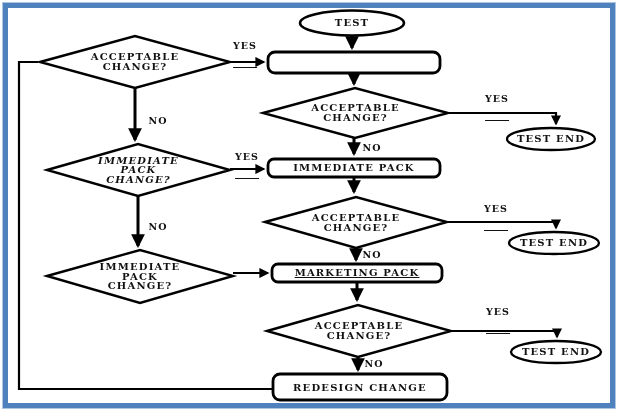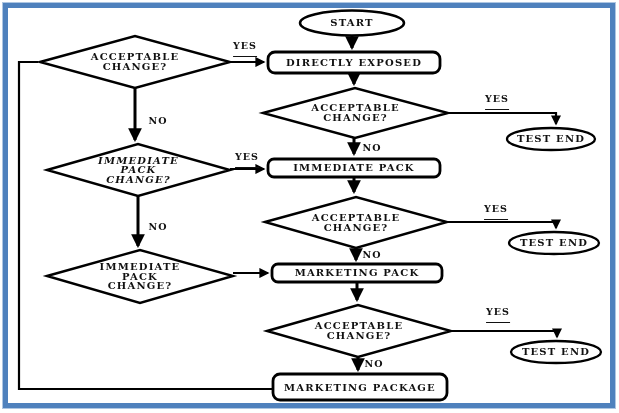--- a/index.html
+++ b/index.html
@@ -34,21 +34,21 @@
   .lbl.small{font-size:10px;line-height:9.5px;}
   .edge-lbl{
     position:absolute;
     font-weight:700;
     font-size:9.5px;
     letter-spacing:1px;
     color:#111;
     transform:translateX(-50%);
     white-space:nowrap;
   }
-  .edge-lbl.yes span{border-bottom:1.5px solid #111;padding-bottom:5px;}
+  .edge-lbl.yes span{border-bottom:1.5px solid #111;padding-bottom:16px;}
 </style>
 </head>
 <body>
 
 <div id="stage">
 
   <svg class="flow" width="619" height="413" viewBox="0 0 619 413">
     <defs>
       <marker id="arr" viewBox="0 0 10 10" refX="8.5" refY="5" markerWidth="4.6" markerHeight="4.6" orient="auto-start-reverse">
         <path d="M0,0 L10,5 L0,10 z" fill="#000"></path>
@@ -90,26 +90,23 @@
       <ellipse cx="554" cy="243" rx="45" ry="11" stroke-width="2.3"></ellipse>
       <rect x="272" y="264" width="170" height="18" rx="6" stroke-width="2.8"></rect>
       <polygon points="47,276 140,250 233,276 140,303" stroke-width="2.4"></polygon>
       <polygon points="267,331 358,305 451,331 358,357" stroke-width="2.4"></polygon>
       <ellipse cx="556" cy="352" rx="45" ry="11" stroke-width="2.3"></ellipse>
       <rect x="273" y="374" width="174" height="26" rx="7" stroke-width="2.8"></rect>
     </g>
   </svg>
 
   <div class="lbl" style="left:300px;top:11px;width:104px;height:24px;">
-    <span>START</span>
+    <span>TEST</span>
   </div>
 
-  <div class="lbl" style="left:268px;top:52px;width:172px;height:21px;">
-    <span>DIRECTLY EXPOSED</span>
-  </div>
 
   <div class="lbl" style="left:40px;top:36px;width:190px;height:52px;">
     <span>ACCEPTABLE</span>
     <span>CHANGE?</span>
   </div>
 
   <div class="lbl" style="left:263px;top:88px;width:185px;height:50px;">
     <span>ACCEPTABLE</span>
     <span>CHANGE?</span>
   </div>
@@ -130,41 +127,41 @@
 
   <div class="lbl" style="left:265px;top:197px;width:182px;height:51px;">
     <span>ACCEPTABLE</span>
     <span>CHANGE?</span>
   </div>
 
   <div class="lbl small" style="left:509px;top:232px;width:90px;height:22px;">
     <span>TEST END</span>
   </div>
 
-  <div class="lbl" style="left:272px;top:264px;width:170px;height:18px;">
+  <div class="lbl" style="left:272px;top:264px;width:170px;height:18px;text-decoration:underline;">
     <span>MARKETING PACK</span>
   </div>
 
   <div class="lbl small" style="left:47px;top:250px;width:186px;height:53px;">
     <span>IMMEDIATE</span>
     <span>PACK</span>
     <span>CHANGE?</span>
   </div>
 
   <div class="lbl" style="left:267px;top:305px;width:184px;height:52px;">
     <span>ACCEPTABLE</span>
     <span>CHANGE?</span>
   </div>
 
   <div class="lbl small" style="left:511px;top:341px;width:90px;height:22px;">
     <span>TEST END</span>
   </div>
 
   <div class="lbl" style="left:273px;top:374px;width:174px;height:26px;line-height:11px;">
-    <span>MARKETING PACKAGE</span>
+    <span>REDESIGN CHANGE</span>
   </div>
 
   <div class="edge-lbl yes" style="left:245px;top:40px;"><span>YES</span></div>
   <div class="edge-lbl yes" style="left:497px;top:93px;"><span>YES</span></div>
   <div class="edge-lbl yes" style="left:247px;top:151px;"><span>YES</span></div>
   <div class="edge-lbl yes" style="left:496px;top:203px;"><span>YES</span></div>
   <div class="edge-lbl yes" style="left:498px;top:306px;"><span>YES</span></div>
 
   <div class="edge-lbl" style="left:158px;top:115px;"><span>NO</span></div>
   <div class="edge-lbl" style="left:158px;top:221px;"><span>NO</span></div>

